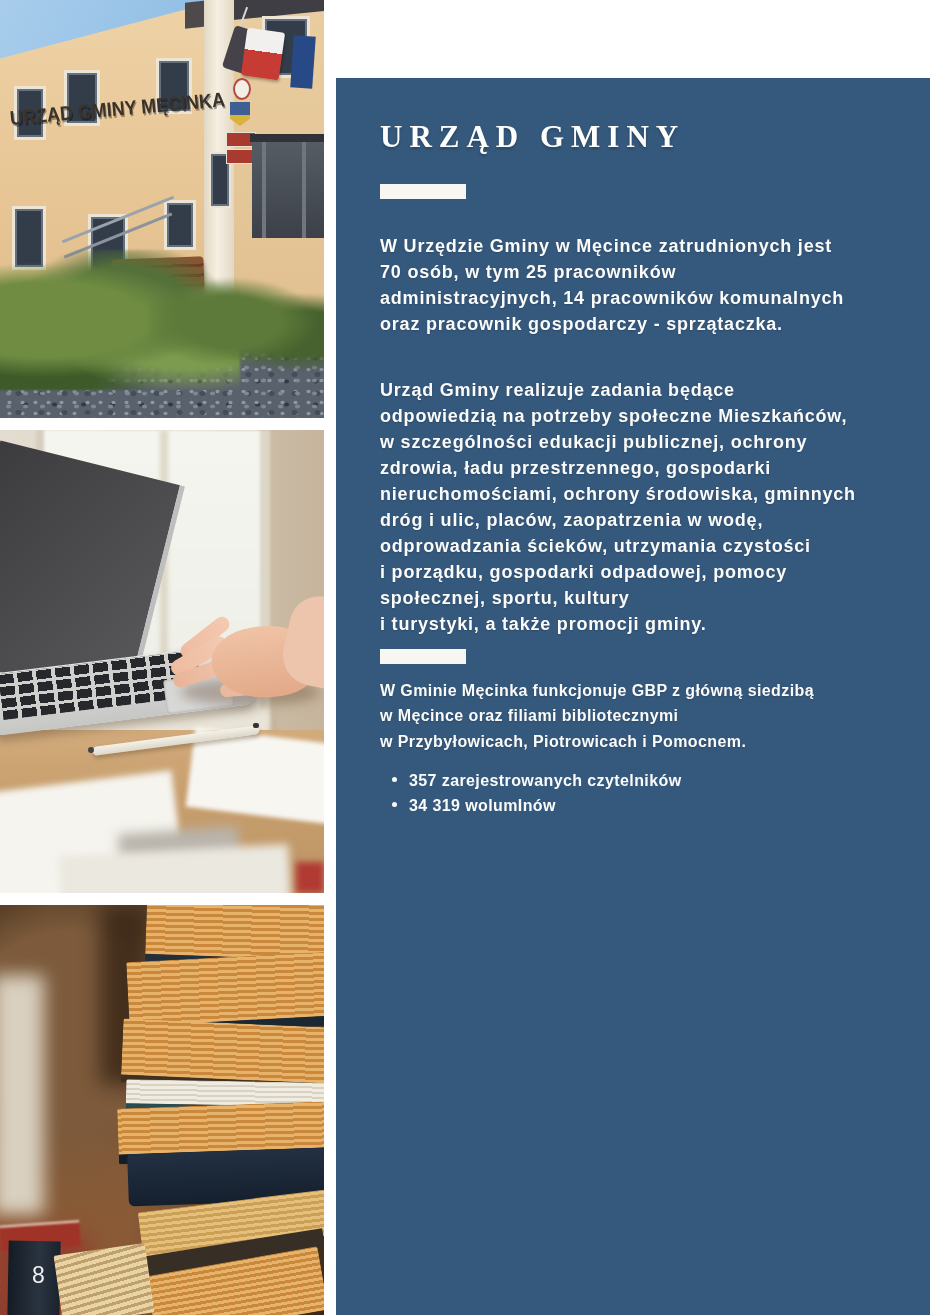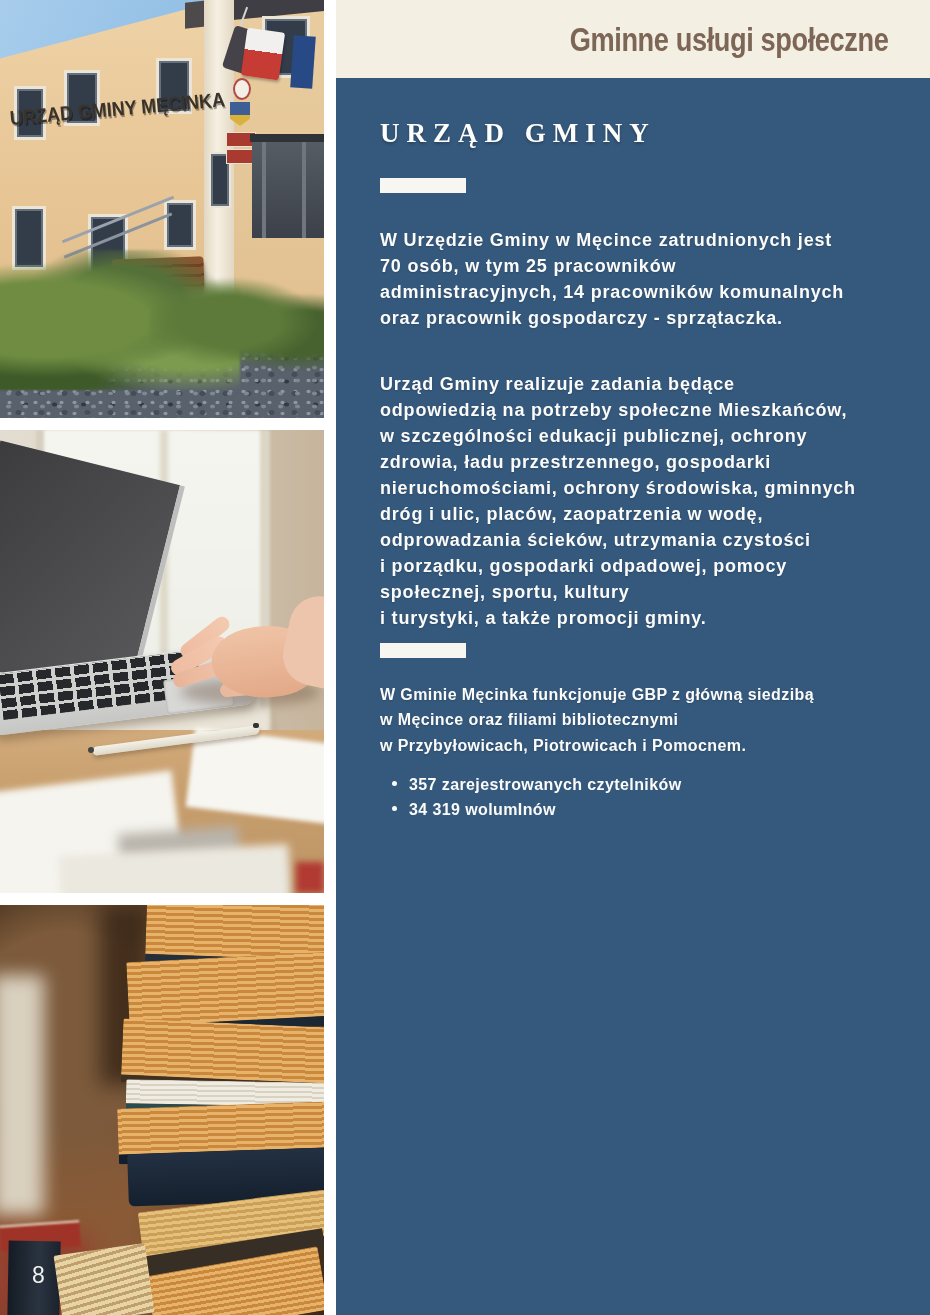--- a/index.html
+++ b/index.html
@@ -28,34 +28,34 @@
 
   
   .cream-band{position:absolute;left:336px;top:0;width:594px;height:78px;background:#f3efe3;
     display:flex;align-items:center;justify-content:flex-end;padding-right:42px;box-sizing:border-box;}
   .band-title{font:800 34px/1 "Liberation Sans",sans-serif;color:#7d6656;
     transform:scaleX(.8);transform-origin:right center;letter-spacing:-.5px;white-space:nowrap;}
 
   
   .blue-panel{position:absolute;left:336px;top:78px;width:594px;height:1237px;background:#35597d;
     box-sizing:border-box;padding:36px 24px 0 44px;color:#fbfbfa;}
-  .h-serif{margin:0;font-family:"Liberation Serif",serif;font-weight:700;font-size:27px;
+  .h-serif{margin:0;font-family:"Liberation Serif",serif;font-weight:700;font-size:31px;
     line-height:1.48;letter-spacing:7px;color:#fdfdfc;text-shadow:0 2px 3px rgba(0,0,0,.25);}
   .bar{width:86px;height:15px;background:#f8f6f1;}
   .bar-1{margin-top:24px;}
   .bar-2{margin-top:12px;}
   .body-lg{margin:0;font:700 18px/26px "Liberation Sans",sans-serif;letter-spacing:.8px;
     white-space:pre-line;text-shadow:0 1px 2px rgba(0,0,0,.18);}
   .body-sm{margin:0;font:700 16px/25.5px "Liberation Sans",sans-serif;letter-spacing:.4px;
     white-space:pre-line;text-shadow:0 1px 2px rgba(0,0,0,.18);}
   .mt-p1{margin-top:34px;}
   .mt-p2{margin-top:40px;}
   .mt-p3{margin-top:25px;}
   .mt-h2{margin-top:82px;}
-  .mt-intro{margin-top:24px;}
+  .mt-intro{margin-top:14px;}
   .mt-lib1{margin-top:15px;}
   .mt-lib2{margin-top:16px;}
   .bullets{list-style:none;margin:14px 0 0 0;padding:0;}
   .bullets li{display:flex;align-items:flex-end;font:700 16px/25px "Liberation Sans",sans-serif;
     letter-spacing:.4px;}
   .dot{width:5px;height:5px;border-radius:50%;background:#fbfbfa;margin:0 12px 2px 12px;
     flex:0 0 auto;align-self:center;}
 </style>
 </head>
 <body>
@@ -209,23 +209,20 @@
     <div class="layer" style="left:0;top:318px;width:80px;height:24px;background:#a03327;transform:rotate(-4deg);
                 border-top:2px solid #e8ddc9;filter:blur(1px);"></div>
     <div class="layer" style="left:8px;top:336px;width:52px;height:80px;transform:rotate(1deg);
                 background:linear-gradient(90deg,#141b24,#2a3440 60%,#1a222d);"></div>
     <div class="pg" style="left:58px;top:344px;width:92px;height:70px;transform:rotate(-8deg);
                 background:repeating-linear-gradient(-8deg,#e8d3a4 0 4px,#bfa06c 4px 7px);"></div>
   </figure>
 
   <div class="page-number">8</div>
 
-  <header class="cream-band">
-    <div class="band-title">Gminne usługi społeczne</div>
-  </header>
 
   <main class="blue-panel">
     <h1 class="h-serif">URZĄD GMINY</h1>
     <div class="bar bar-1"></div>
 
     <p class="body-lg mt-p1">W Urzędzie Gminy w Męcince zatrudnionych jest
 70 osób, w tym 25 pracowników
 administracyjnych, 14 pracowników komunalnych
 oraz pracownik gospodarczy - sprzątaczka.</p>
     <p class="body-lg mt-p2">Urząd Gminy realizuje zadania będące

